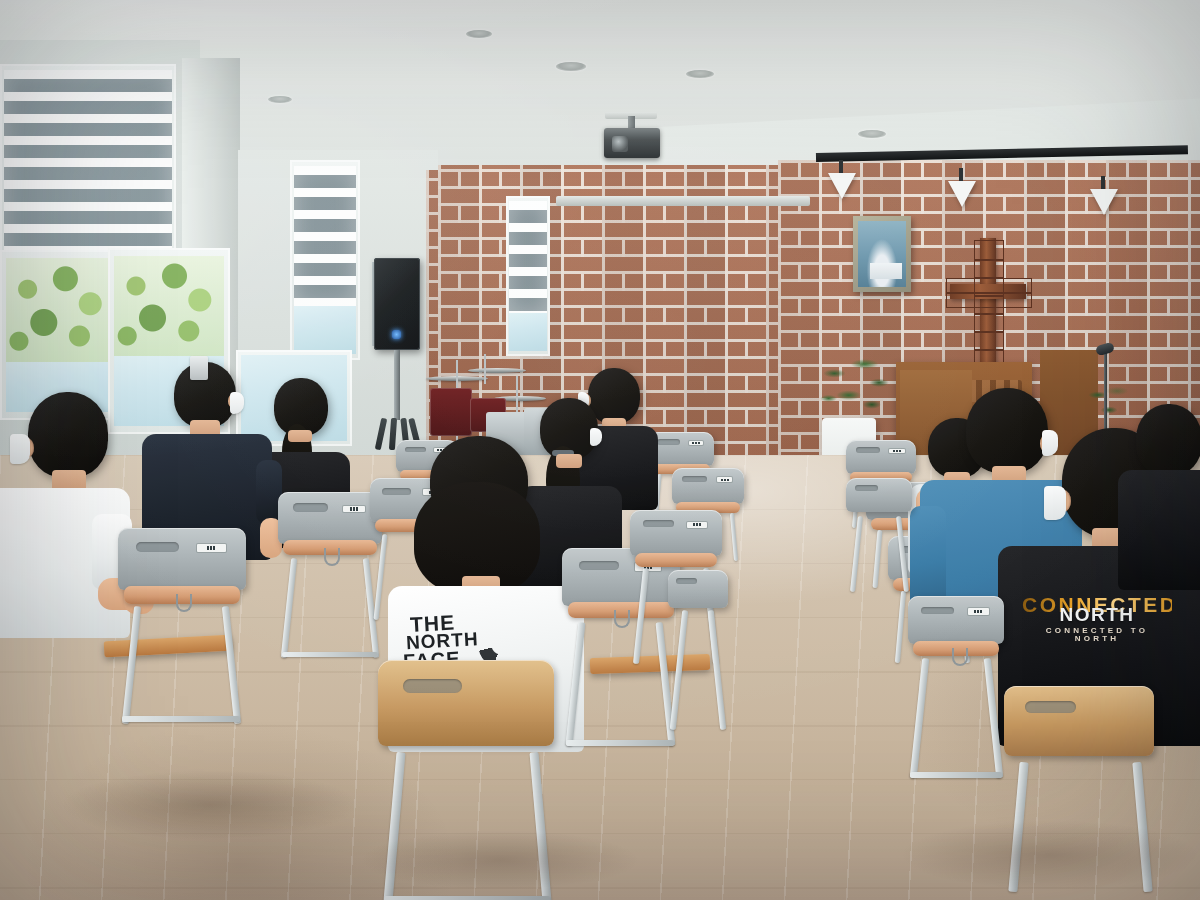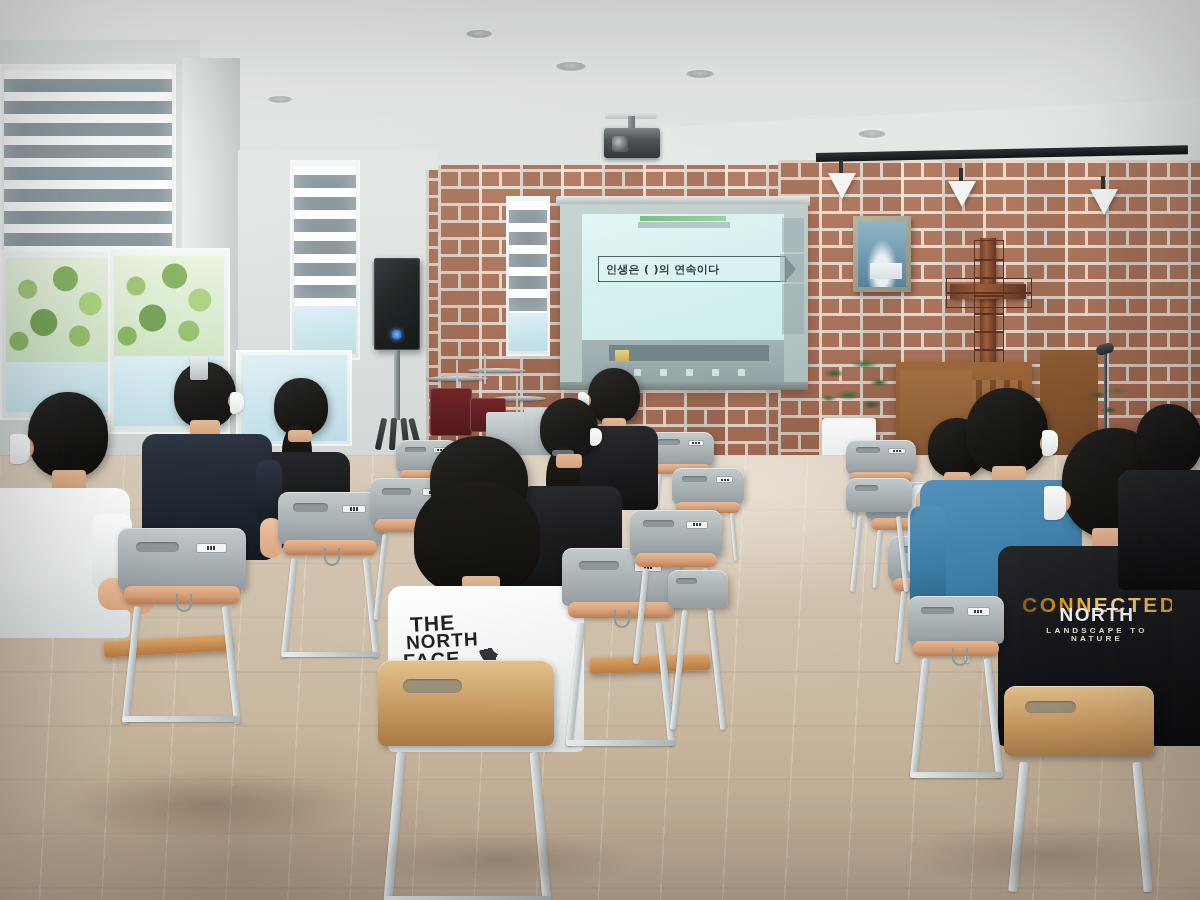--- a/index.html
+++ b/index.html
@@ -604,44 +604,20 @@
       <div class="rung" style="top:126px"></div>
         <div class="rung" style="top:144px"></div>
       <div class="rung" style="top:162px"></div>
     </div>
     <div class="cross-lad" style="left:2px;top:40px;width:84px;height:28px;">
       <div class="rung" style="top:13px"></div>
     </div>
   </div>
 
   <div id="screen-housing" class="abs"></div>
-  <div id="screen" class="abs">
-    <div id="slide-area">
-      <div id="slide-ribbon"></div>
-      <div id="slide-ribbon2"></div>
-      <div id="slide-textbox">
-        <span id="slide-text">인생은 (        )의 연속이다</span>
-      </div>
-    </div>
-    <div class="slide-side-panel" style="top:14px;width:22px;height:34px;"></div>
-    <div class="slide-side-panel" style="top:50px;width:24px;height:28px;"></div>
-    <div class="slide-side-panel" style="top:80px;width:22px;height:50px;"></div>
-    <div id="slide-taskbar">
-      <div id="slide-thumbbar">
-        <div id="slide-thumbicon"></div>
-      </div>
-      <div class="tb-dot" style="left:26px"></div>
-      <div class="tb-dot" style="left:52px"></div>
-      <div class="tb-dot" style="left:78px"></div>
-      <div class="tb-dot" style="left:104px"></div>
-      <div class="tb-dot" style="left:130px"></div>
-      <div class="tb-dot" style="left:156px"></div>
-    </div>
-    <div id="screen-bottom-bar"></div>
-  </div>
 
   <div id="speaker-side" class="abs"></div>
   <div id="speaker-box" class="abs"></div>
   <div id="speaker-led" class="abs"></div>
   <div id="speaker-pole" class="abs"></div>
   <div id="speaker-feet" class="abs">
     <div class="spk-leg" style="left:2px;transform:rotate(12deg)"></div>
     <div class="spk-leg" style="left:14px;transform:rotate(4deg)"></div>
     <div class="spk-leg" style="left:26px;transform:rotate(-6deg)"></div>
     <div class="spk-leg" style="left:36px;transform:rotate(-14deg)"></div>
@@ -917,21 +893,21 @@
 
   <div class="person" style="left:1034px;top:428px;">
     <div class="head" style="left:28px;top:0;width:104px;height:110px;"></div>
     <div class="ear" style="left:22px;top:62px;width:15px;height:22px;"></div>
     <div class="mask" style="left:10px;top:58px;width:22px;height:34px;"></div>
     <div class="neck" style="left:58px;top:100px;width:44px;height:24px;"></div>
     <div class="torso shirt-black" style="left:-36px;top:118px;width:220px;height:200px;">
       <div id="tee-nature">
         <div class="ln1">CONNECTED</div>
         <div class="ln2">NORTH</div>
-        <div class="ln3">LANDSCAPE TO NATURE</div>
+        <div class="ln3">CONNECTED TO NORTH</div>
       </div>
     </div>
   </div>
 
   <div class="person" style="left:1136px;top:404px;">
     <div class="head" style="left:0;top:0;width:66px;height:72px;"></div>
     <div class="torso shirt-black" style="left:-18px;top:66px;width:110px;height:120px;"></div>
   </div>
 
   <div class="chair" style="left:908px;top:596px;">

